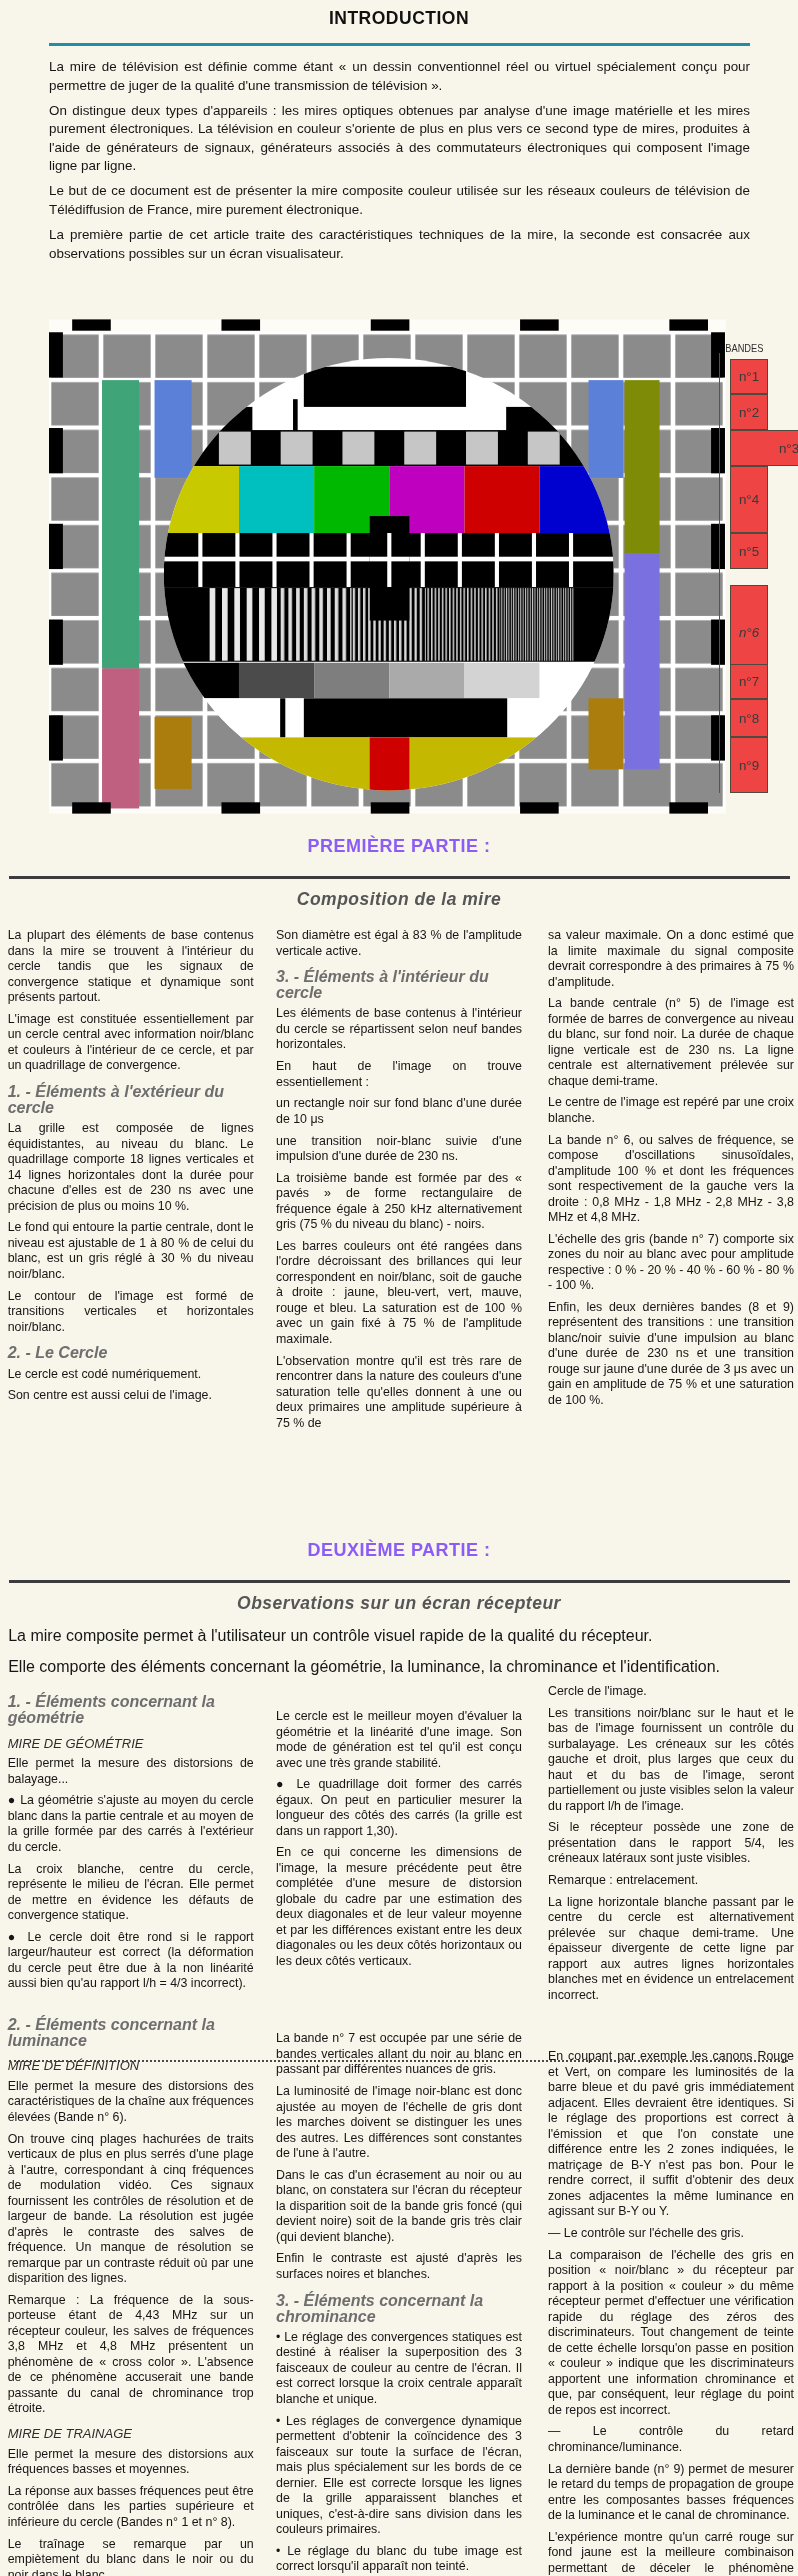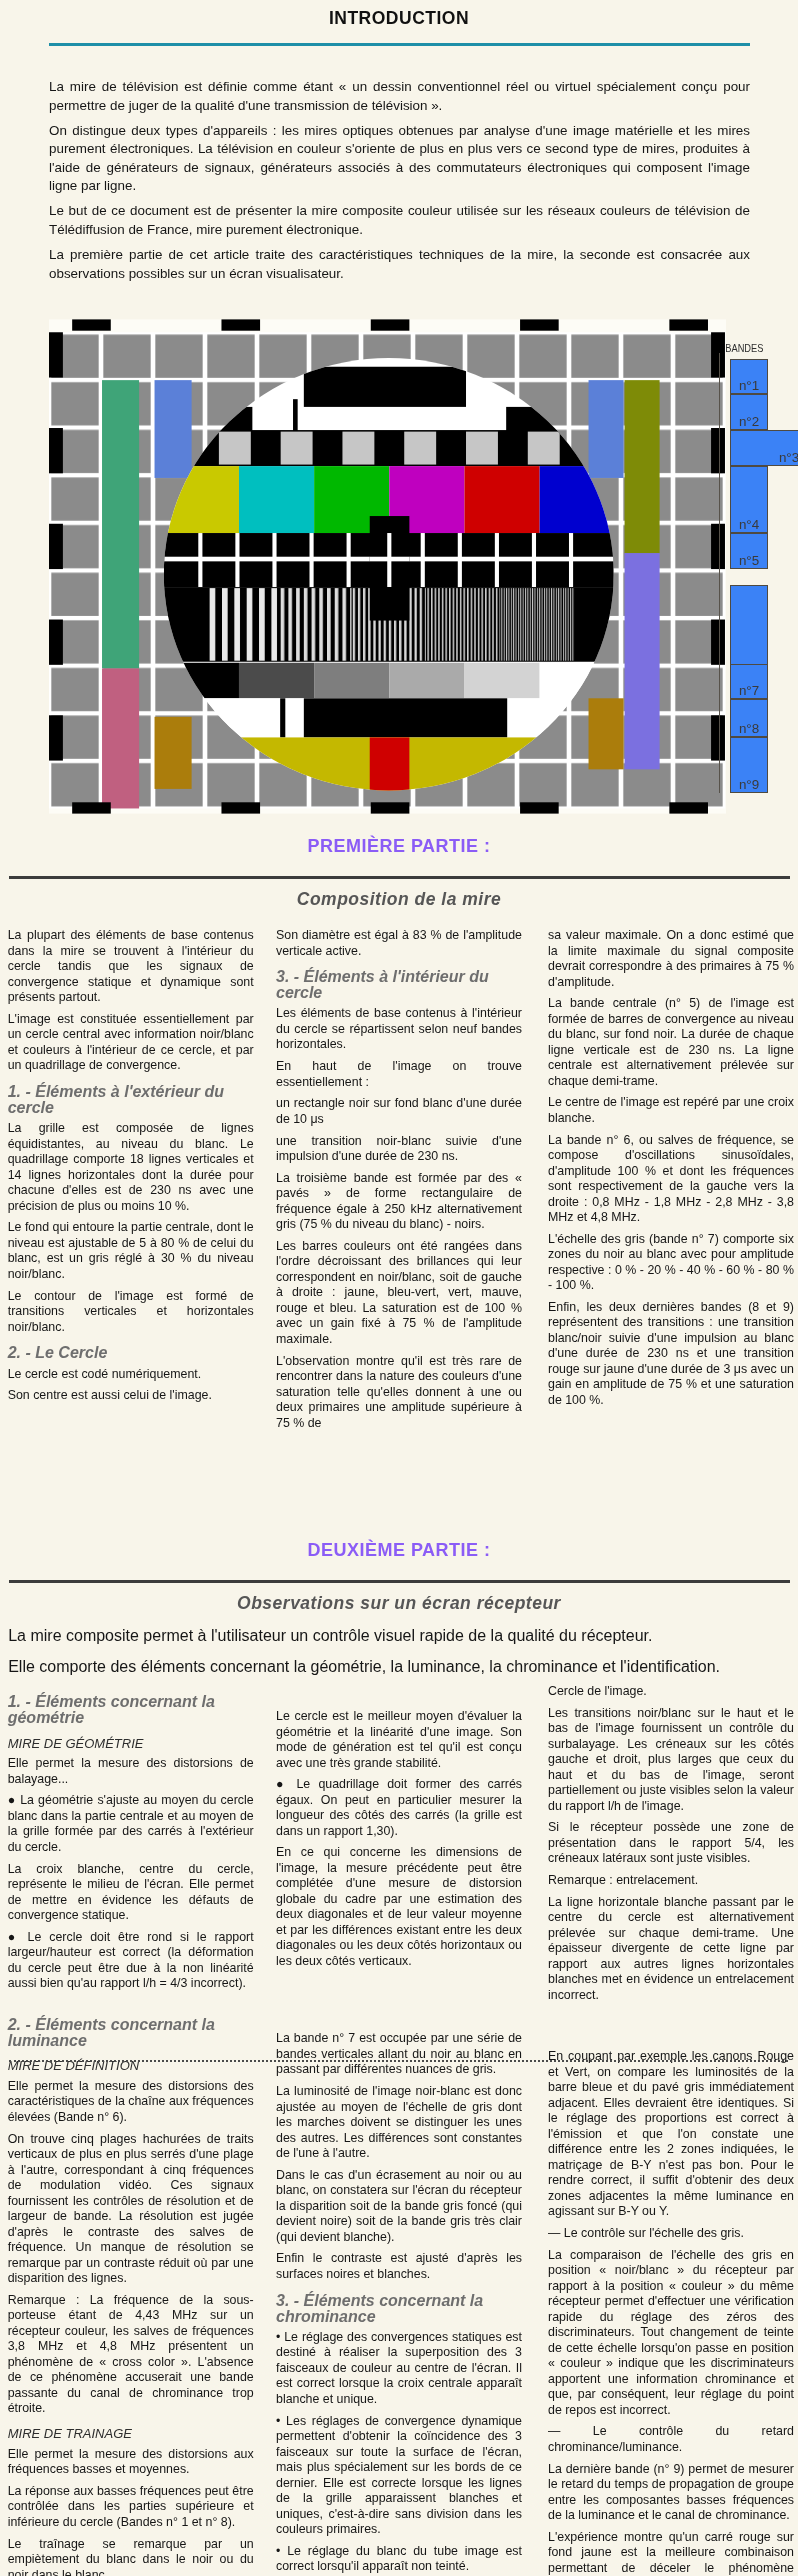--- a/index.html
+++ b/index.html
@@ -1,38 +1,38 @@
 <!DOCTYPE html>
 <html style="font-size:8.2px"><head>
 <meta charset="utf-8">
 <style>
   html,body{margin:0;padding:0;}
   .page{position:relative;width:798px;height:3218px;background:#f8f5ea;font-family:"Liberation Sans",sans-serif;color:#161616;overflow:hidden;}
   .title{position:absolute;top:8.2px;left:0;right:0;text-align:center;font-size:17.5px;font-weight:bold;letter-spacing:0.5px;color:#111;}
   .rule-teal{position:absolute;top:43px;left:49px;width:701px;height:3.1px;background:#1f8fa8;}
   .rule-dark{position:absolute;left:9.3px;width:781px;height:2.6px;background:#3c3c3c;}
-  .intro{position:absolute;top:58px;left:49px;width:701px;margin-top:20px;}
+  .intro{position:absolute;top:58px;left:49px;width:701px;}
   .intro p{margin:0 0 6.7px 0;font-size:13.4px;line-height:18.5px;text-align:justify;}
   .part-head{position:absolute;left:0;right:0;text-align:center;font-size:18px;font-weight:bold;color:#8b5cf6;letter-spacing:0.5px;}
   .part-sub{position:absolute;left:0;right:0;text-align:center;font-size:17.5px;font-weight:bold;font-style:italic;color:#565656;letter-spacing:0.5px;}
   .p2intro{position:absolute;top:1627px;left:8.2px;width:783px;}
   .p2intro p{margin:0 0 13.4px 0;font-size:16px;line-height:17.5px;text-align:justify;}
   .col{position:absolute;width:246px;}
   .col .para{margin:0 0 6.2px 0;font-size:12.4px;line-height:15.5px;text-align:justify;}
   .col .col-h{margin:10.3px 0 5.2px 0;font-size:16px;line-height:16px;font-weight:bold;font-style:italic;color:#6e6e6e;text-align:left;}
   .col .col-sub{margin:9.3px 0 5.2px 0;font-size:13px;line-height:15.5px;font-style:italic;color:#2d2d2d;text-align:left;}
   .gap-sm{margin-top:25px !important;}
   .gap-md{margin-top:46px !important;}
   .gap-lg{margin-top:62px !important;}
   .dotted-divider{position:absolute;top:2060px;left:9.3px;width:779px;border-top:2.1px dotted #4a4a4a;}
   .mire{position:absolute;top:319px;left:49px;width:749px;height:495px;}
   .mire svg{position:absolute;top:0;left:0;}
   .bandes-head{position:absolute;top:23px;left:674px;width:52px;text-align:center;font-size:11.3px;color:#2e2e2e;transform:scaleX(.82);transform-origin:left;}
   .bandes-line{position:absolute;top:34px;left:670px;width:1px;height:440px;background:#57524a;}
-  .band-box{position:absolute;left:681px;width:36px;border:1px solid #4f4a40;background:#3b82f6;display:flex;align-items:flex-end;justify-content:center;}
+  .band-box{position:absolute;left:681px;width:36px;border:1px solid #4f4a40;background:#ef4444;display:flex;align-items:center;justify-content:center;}
   .band-box span{font-size:13.4px;color:#3a3a3a;}
 </style>
 </head>
 <body>
 
 <div class="page">
 
   <div class="title">INTRODUCTION</div>
   <div class="rule-teal"></div>
 
@@ -209,21 +209,21 @@
 
   <div class="part-head" style="top:836px">PREMIÈRE PARTIE :</div>
   <div class="rule-dark" style="top:876px"></div>
   <div class="part-sub" style="top:889px">Composition de la mire</div>
 
   <div class="col" style="top:928px;left:7.7px">
       <p class="para">La plupart des éléments de base contenus dans la mire se trouvent à l'intérieur du cercle tandis que les signaux de convergence statique et dynamique sont présents partout.</p>
       <p class="para">L'image est constituée essentiellement par un cercle central avec information noir/blanc et couleurs à l'intérieur de ce cercle, et par un quadrillage de convergence.</p>
       <p class="col-h">1. - Éléments à l'extérieur du cercle</p>
       <p class="para">La grille est composée de lignes équidistantes, au niveau du blanc. Le quadrillage comporte 18 lignes verticales et 14 lignes horizontales dont la durée pour chacune d'elles est de 230 ns avec une précision de plus ou moins 10 %.</p>
-      <p class="para">Le fond qui entoure la partie centrale, dont le niveau est ajustable de 5 à 80 % de celui du blanc, est un gris réglé à 30 % du niveau noir/blanc.</p>
+      <p class="para">Le fond qui entoure la partie centrale, dont le niveau est ajustable de 1 à 80 % de celui du blanc, est un gris réglé à 30 % du niveau noir/blanc.</p>
       <p class="para">Le contour de l'image est formé de transitions verticales et horizontales noir/blanc.</p>
       <p class="col-h">2. - Le Cercle</p>
       <p class="para">Le cercle est codé numériquement.</p>
       <p class="para">Son centre est aussi celui de l'image.</p>
     </div>
   <div class="col" style="top:928px;left:276px">
       <p class="para">Son diamètre est égal à 83 % de l'amplitude verticale active.</p>
       <p class="col-h">3. - Éléments à l'intérieur du cercle</p>
       <p class="para">Les éléments de base contenus à l'intérieur du cercle se répartissent selon neuf bandes horizontales.</p>
       <p class="para">En haut de l'image on trouve essentiellement :</p>

